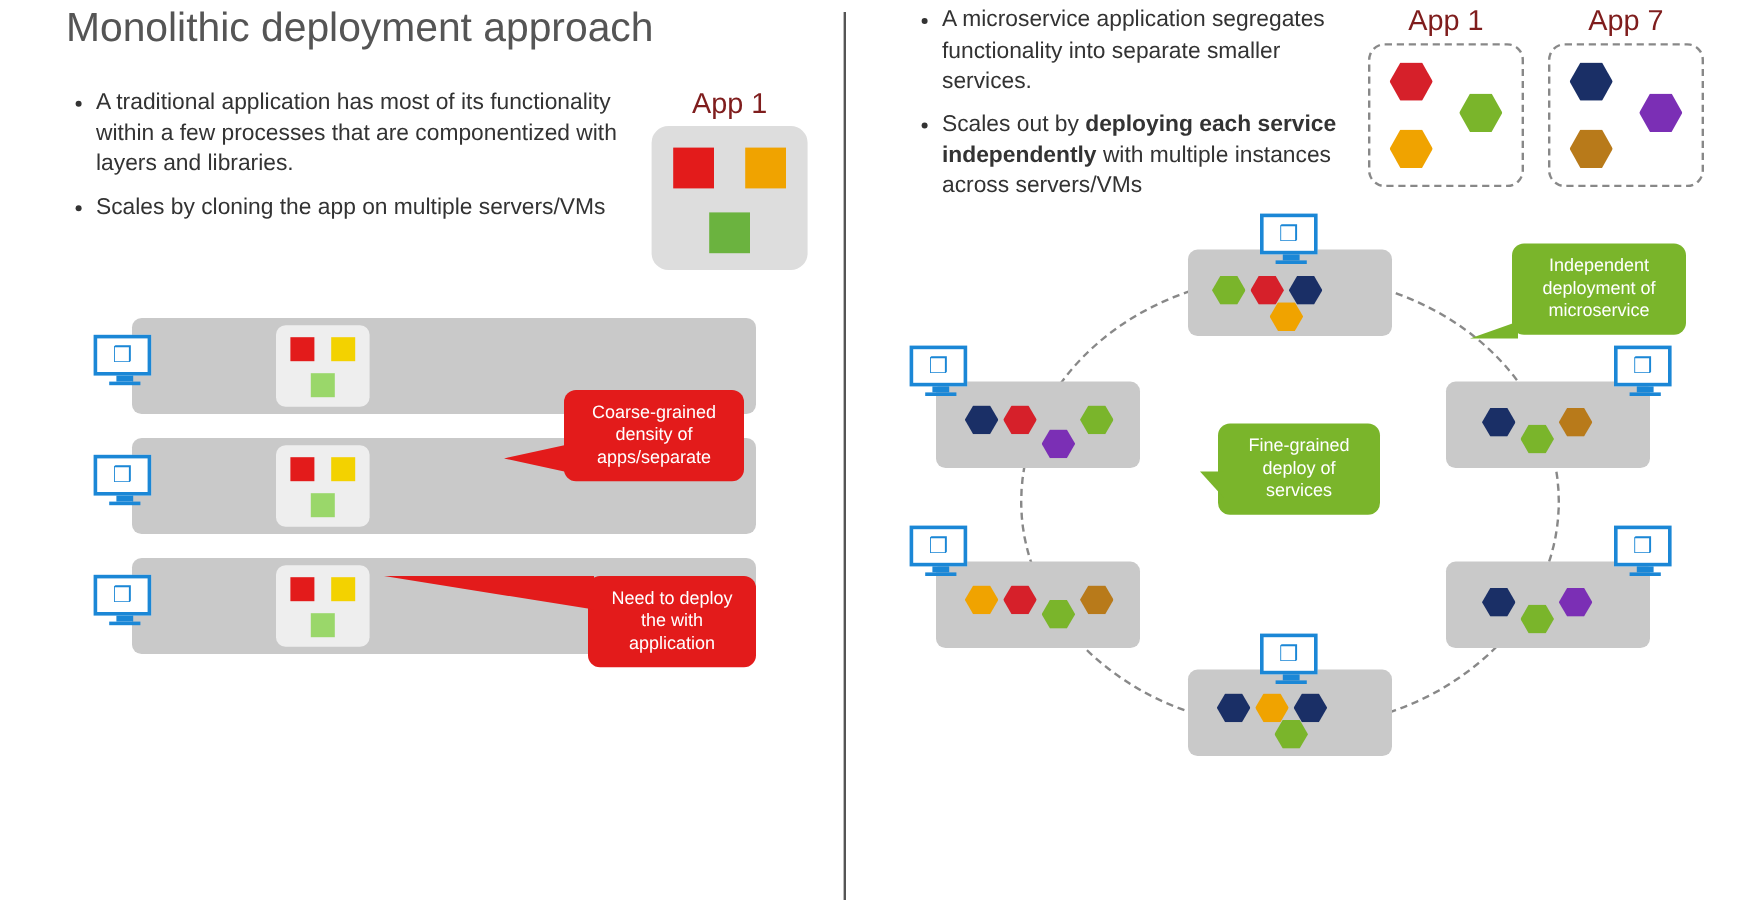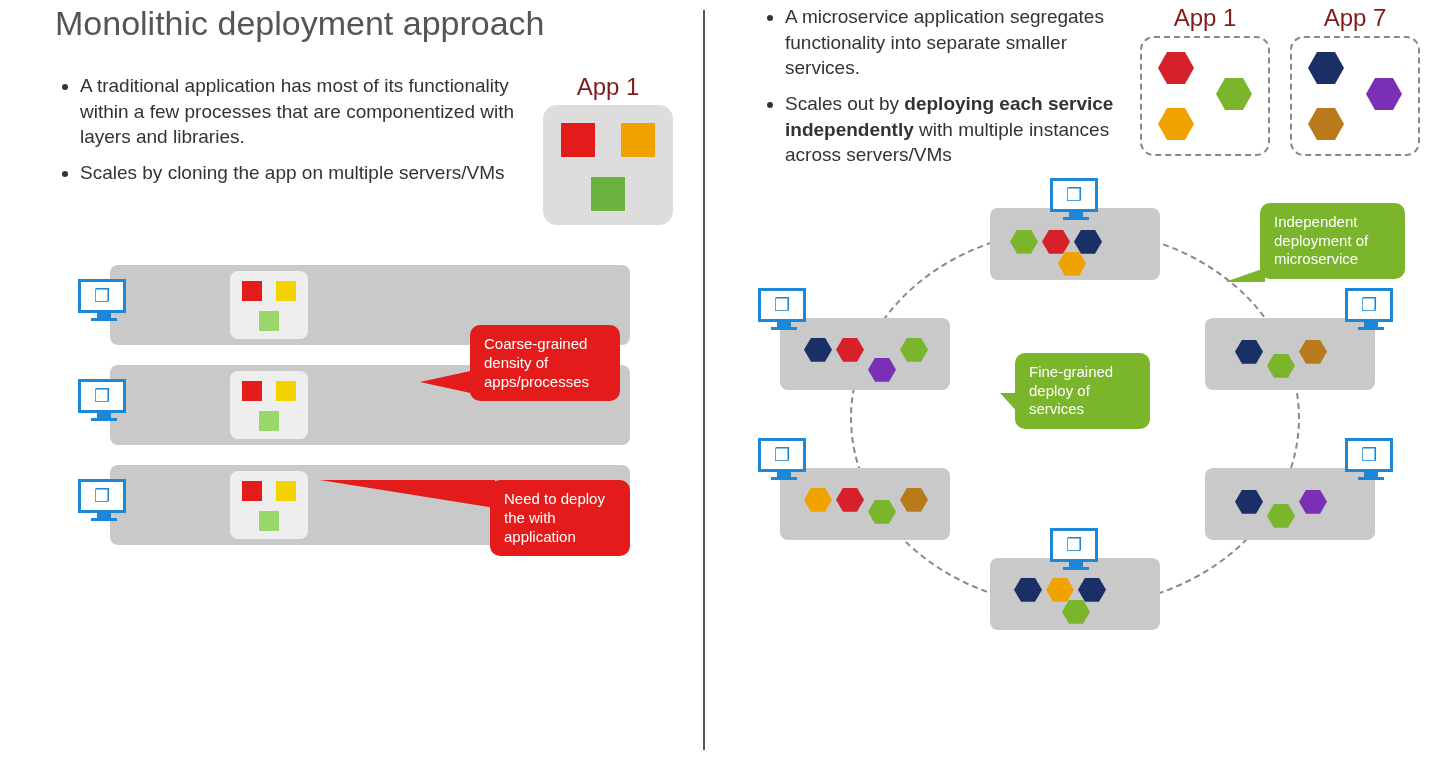--- a/index.html
+++ b/index.html
@@ -101,21 +101,21 @@
   .monitor .screen {
     width:48px; height:34px; border:3px solid #1b87d6; background:#fff;
     display:flex; align-items:center; justify-content:center;
   }
   .monitor .stand { width:14px; height:5px; background:#1b87d6; margin:0 auto; }
   .monitor .base { width:26px; height:3px; background:#1b87d6; margin:0 auto; }
   .monitor .cube { color:#1b87d6; font-size:18px; line-height:1; }
 
   
   .callout {
-    position:absolute; color:#fff; font-size:15px; text-align:left;
+    position:absolute; color:#fff; font-size:15px; text-align:center;
     padding:10px 14px; border-radius:10px; line-height:1.25;
     max-width: 160px;
   }
   .callout.red { background:#e31b1b; }
   .callout.green { background:#7ab52b; }
   .tail {
     position:absolute; width:0; height:0;
   }
 
   
@@ -202,21 +202,21 @@
           <div class="stand"></div>
             <div class="base"></div>
         </div>
         <div class="mini-app">
           <div class="msq red" style="left:12px; top:10px;"></div>
           <div class="msq yellow" style="right:12px; top:10px;"></div>
           <div class="msq lgreen" style="left:29px; bottom:8px;"></div>
         </div>
       </div>
 
-      <div class="callout red" style="left:360px; top:60px; width:150px;">Coarse-grained density of apps/processes</div>
+      <div class="callout red" style="left:360px; top:60px; width:150px;">Coarse-grained density of apps/separate</div>
       <div class="tail" style="left:310px; top:105px; border-top:12px solid transparent; border-bottom:12px solid transparent; border-right:55px solid #e31b1b;"></div>
 
       <div class="callout red" style="left:380px; top:215px; width:140px;">Need to deploy the with application</div>
       <div class="tail" style="left:210px; top:215px; border-top:0 solid transparent; border-bottom:28px solid transparent; border-right:175px solid #e31b1b;"></div>
     </div>
   </div>
 
   <div class="divider"></div>
 
   <div class="column">

